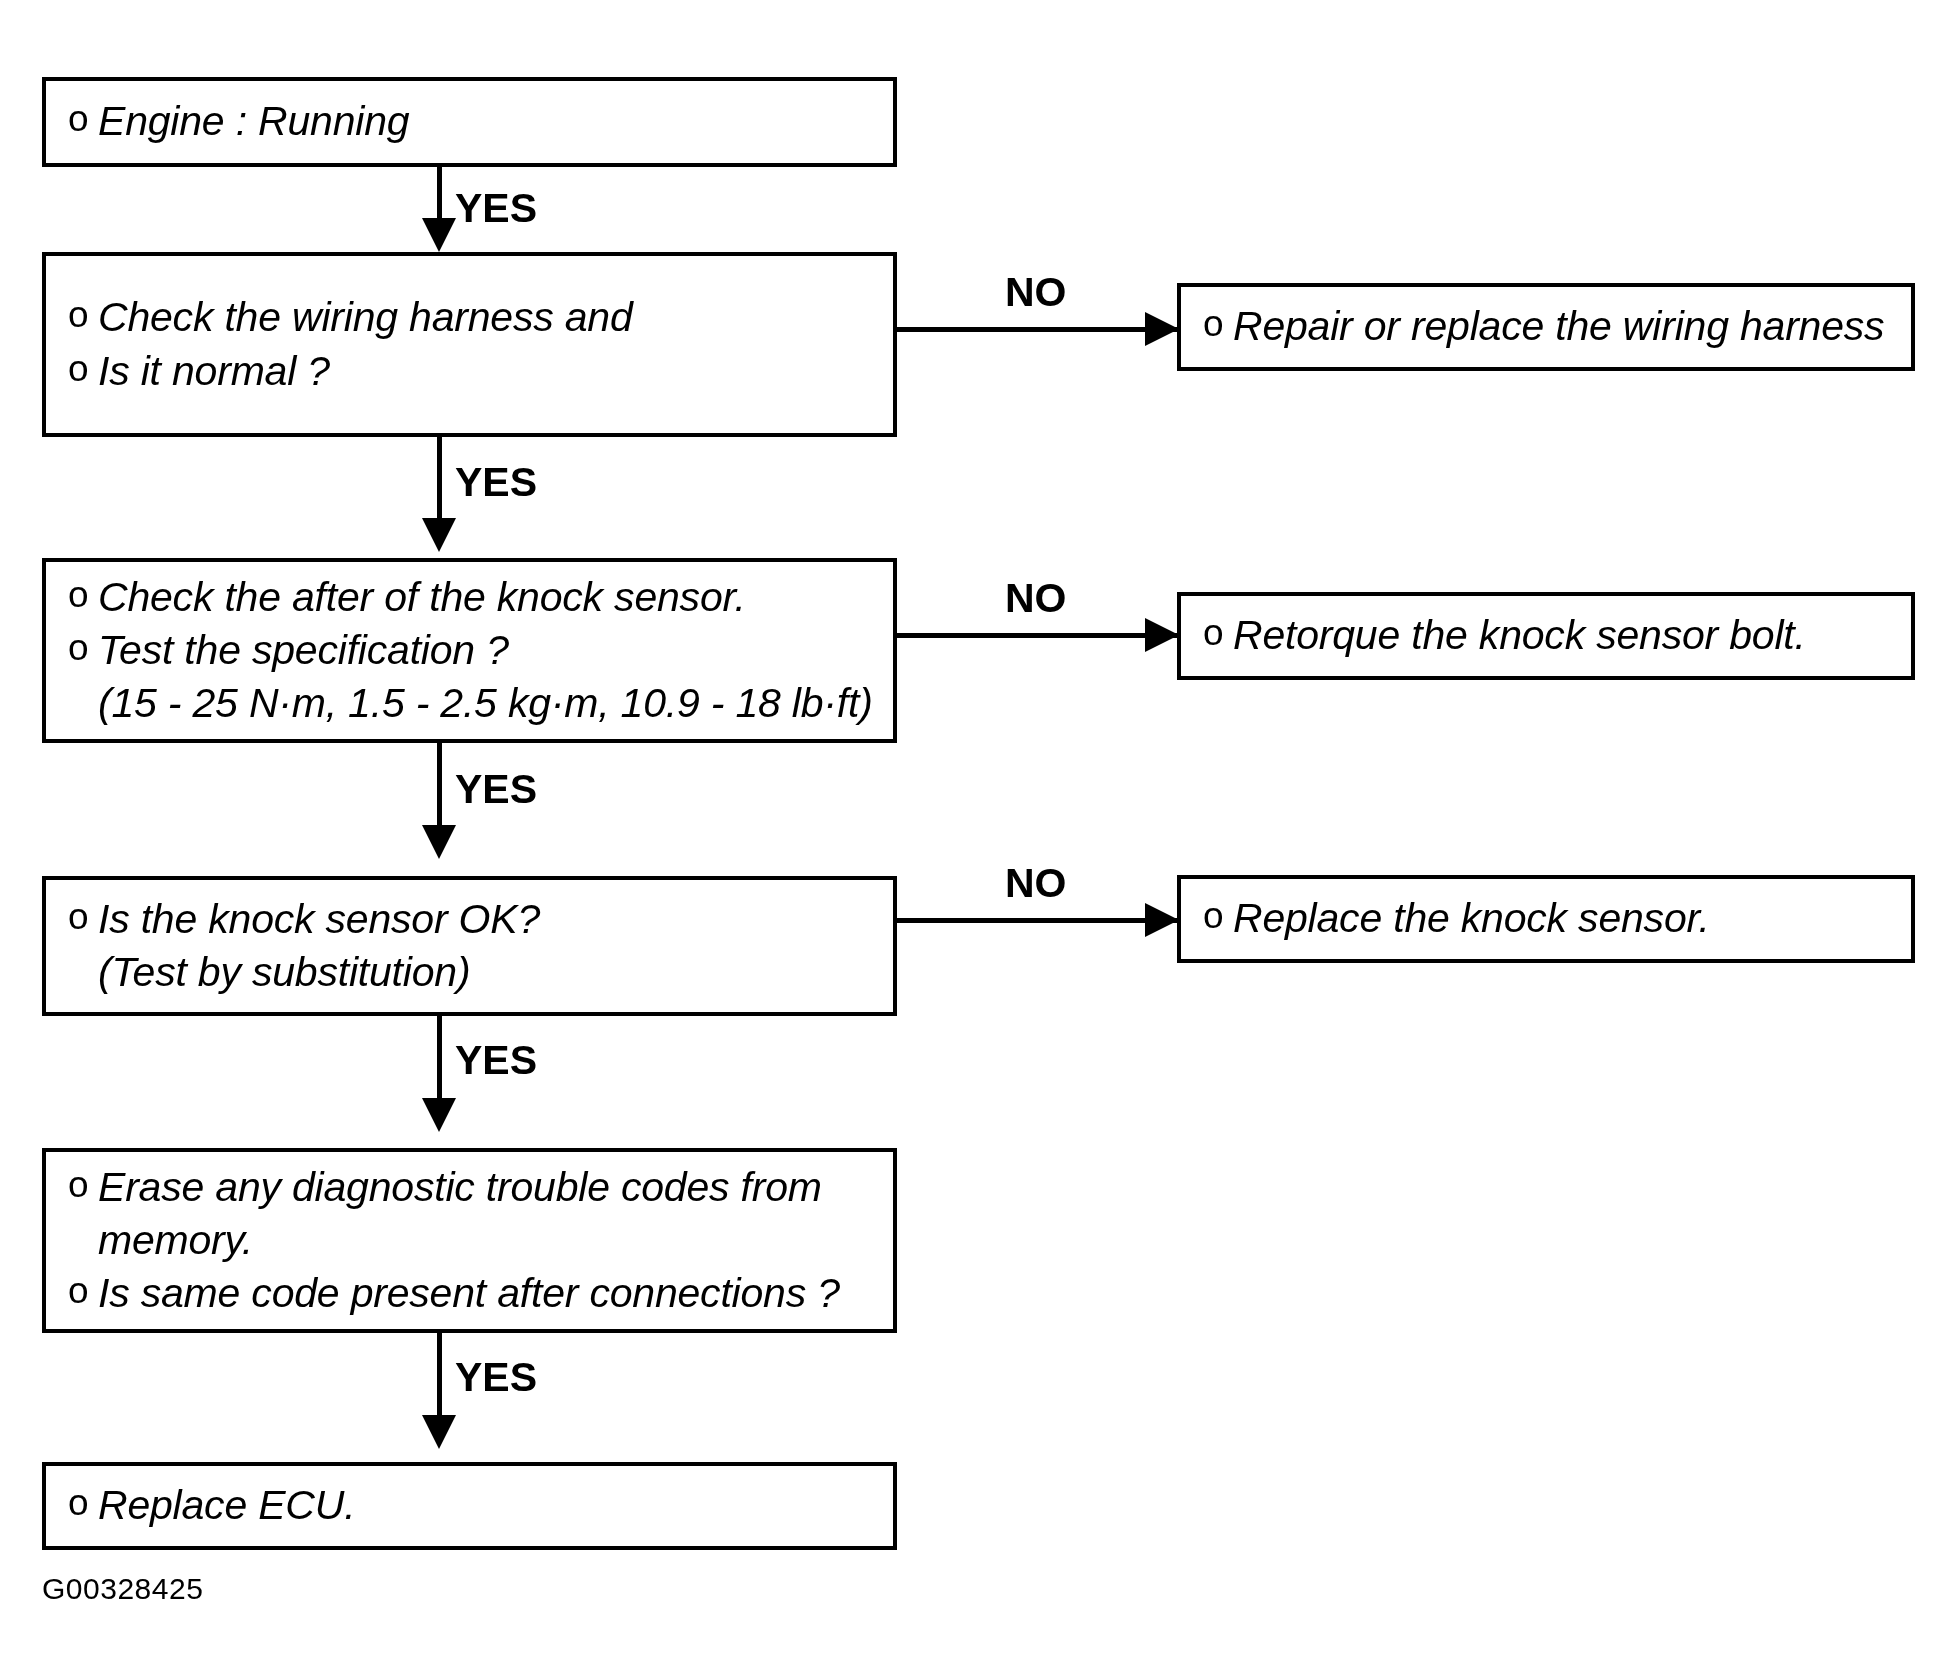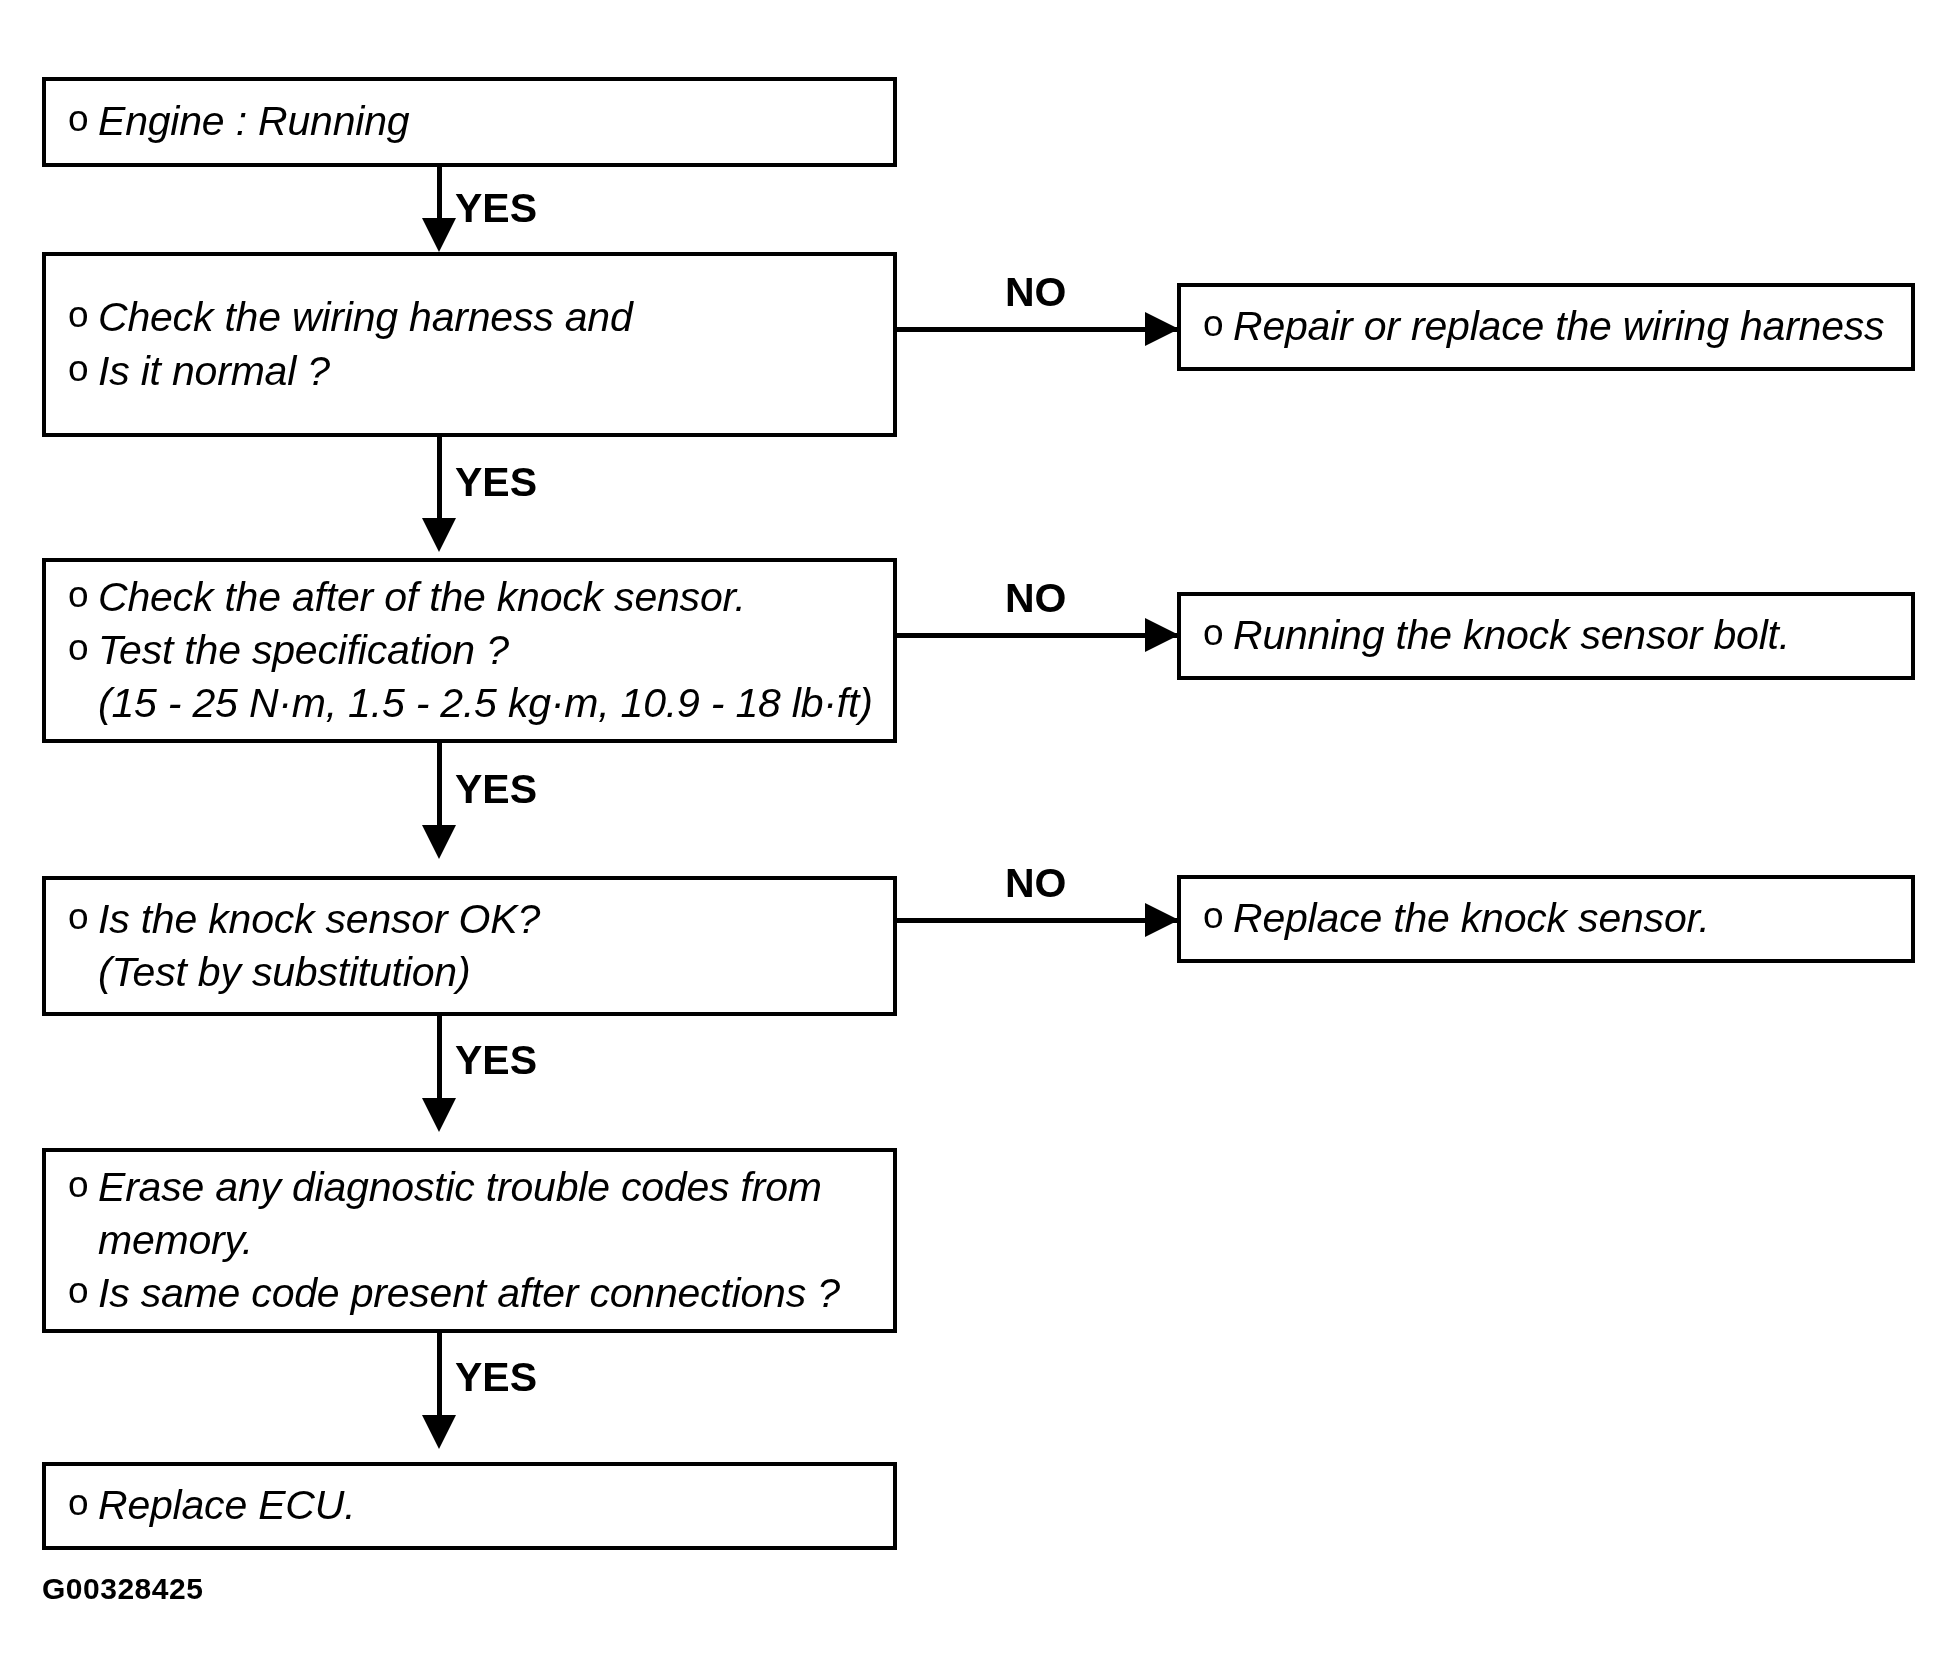--- a/index.html
+++ b/index.html
@@ -160,21 +160,21 @@
   </div>
 
   <div class="hline" style="left:897px; top:633px; width:290px;"></div>
   <div class="arrow-right" style="left:1145px; top:618px;"></div>
   <div class="edge-label" style="left:1005px; top:578px;">NO</div>
 
   <div class="node" style="left:1177px; top:592px; width:738px; height:88px;">
     <div class="node-body">
       <div class="bullet-row">
         <span class="bullet">o</span>
-        <span class="txt">Running the knock sensor bolt.</span>
+        <span class="txt">Retorque the knock sensor bolt.</span>
       </div>
     </div>
   </div>
 
   <div class="vline" style="left:437px; top:743px; height:96px;"></div>
   <div class="arrow-down" style="left:422px; top:825px;"></div>
   <div class="edge-label" style="left:455px; top:769px;">YES</div>
 
   <div class="node" style="left:42px; top:876px; width:855px; height:140px;">
     <div class="node-body">
@@ -229,15 +229,15 @@
 
   <div class="node" style="left:42px; top:1462px; width:855px; height:88px;">
     <div class="node-body">
       <div class="bullet-row">
         <span class="bullet">o</span>
         <span class="txt">Replace ECU.</span>
       </div>
     </div>
   </div>
 
-  <div class="fig-id" style="left:42px; top:1572px;font-weight:bold;">G00328425</div>
+  <div class="fig-id" style="left:42px; top:1572px;">G00328425</div>
 
 </div>
 
 </body></html>

